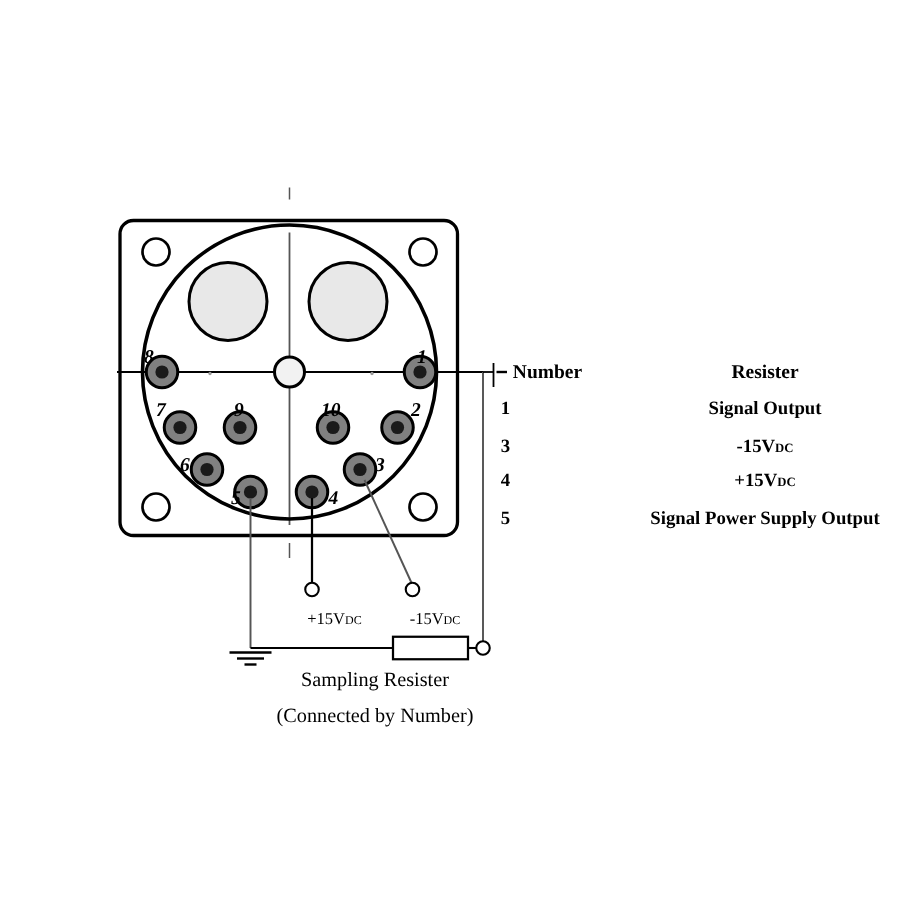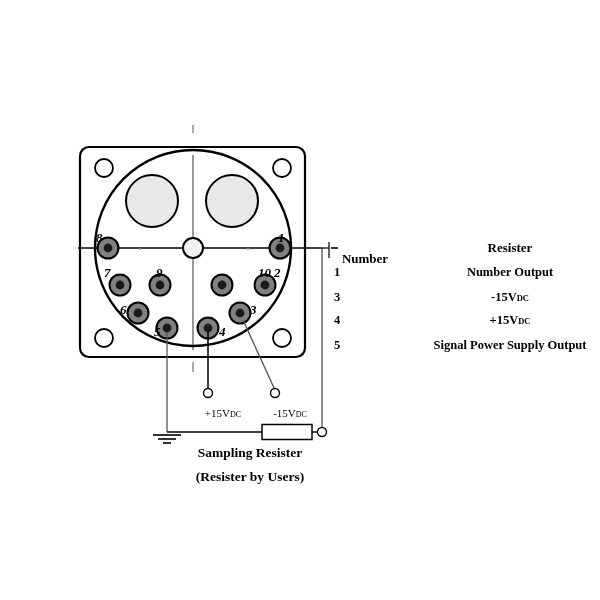--- a/index.html
+++ b/index.html
@@ -39,21 +39,21 @@
     font-size: 11px;
     font-weight: normal;
   }
   .rail-lbl .sub {
     font-size: 8px;
     vertical-align: baseline;
     letter-spacing: 0;
   }
   .caption {
     font-size: 13.5px;
-    font-weight: bold;
+    font-weight: normal;
     text-align: center;
   }
   .tbl-head {
     font-size: 13px;
     font-weight: bold;
   }
   .tbl-cell {
     font-size: 12.5px;
     font-weight: bold;
   }
@@ -130,29 +130,29 @@
   <div id="text-layer">
       <div class="lbl pin-num" style="left: 278px; top: 231px;">1</div>
       <div class="lbl pin-num" style="left: 274px; top: 266px;">2</div>
       <div class="lbl pin-num" style="left: 250px; top: 303px;">3</div>
       <div class="lbl pin-num" style="left: 219px; top: 325px;">4</div>
       <div class="lbl pin-num" style="left: 154px; top: 325px;">5</div>
       <div class="lbl pin-num" style="left: 120px; top: 303px;">6</div>
       <div class="lbl pin-num" style="left: 104px; top: 266px;">7</div>
       <div class="lbl pin-num" style="left: 96px; top: 231px;">8</div>
       <div class="lbl pin-num" style="left: 156px; top: 266px;">9</div>
-      <div class="lbl pin-num" style="left: 214px; top: 266px; margin-left: 44px;">10</div>
+      <div class="lbl pin-num" style="left: 214px; top: 266px;">10</div>
       <div class="lbl rail-lbl center-text" style="left: 223px; top: 408px;">+15V<span class="sub">DC</span></div>
       <div class="lbl rail-lbl center-text" style="left: 290px; top: 408px;">-15V<span class="sub">DC</span></div>
       <div class="lbl caption center-text" style="left: 250px; top: 446px;">Sampling Resister</div>
-      <div class="lbl caption center-text" style="left: 250px; top: 470px;">(Resister by Users)</div>
-      <div class="lbl tbl-head center-text" style="left: 365px; top: 241px; margin-top: 11px;">Number</div>
+      <div class="lbl caption center-text" style="left: 250px; top: 470px;">(Connected by Number)</div>
+      <div class="lbl tbl-head center-text" style="left: 365px; top: 241px;">Number</div>
       <div class="lbl tbl-head center-text" style="left: 510px; top: 241px;">Resister</div>
       <div class="lbl tbl-cell center-text" style="left: 337px; top: 266px;">1</div>
-      <div class="lbl tbl-cell center-text" style="left: 510px; top: 266px;">Number Output</div>
+      <div class="lbl tbl-cell center-text" style="left: 510px; top: 266px;">Signal Output</div>
       <div class="lbl tbl-cell center-text" style="left: 337px; top: 291px;">3</div>
       <div class="lbl tbl-cell center-text" style="left: 510px; top: 291px;">-15V<span class="sub">DC</span></div>
       <div class="lbl tbl-cell center-text" style="left: 337px; top: 314px;">4</div>
       <div class="lbl tbl-cell center-text" style="left: 510px; top: 314px;">+15V<span class="sub">DC</span></div>
       <div class="lbl tbl-cell center-text" style="left: 337px; top: 339px;">5</div>
       <div class="lbl tbl-cell center-text" style="left: 510px; top: 339px;">Signal Power Supply Output</div>
     </div>
 
 </div>
 

